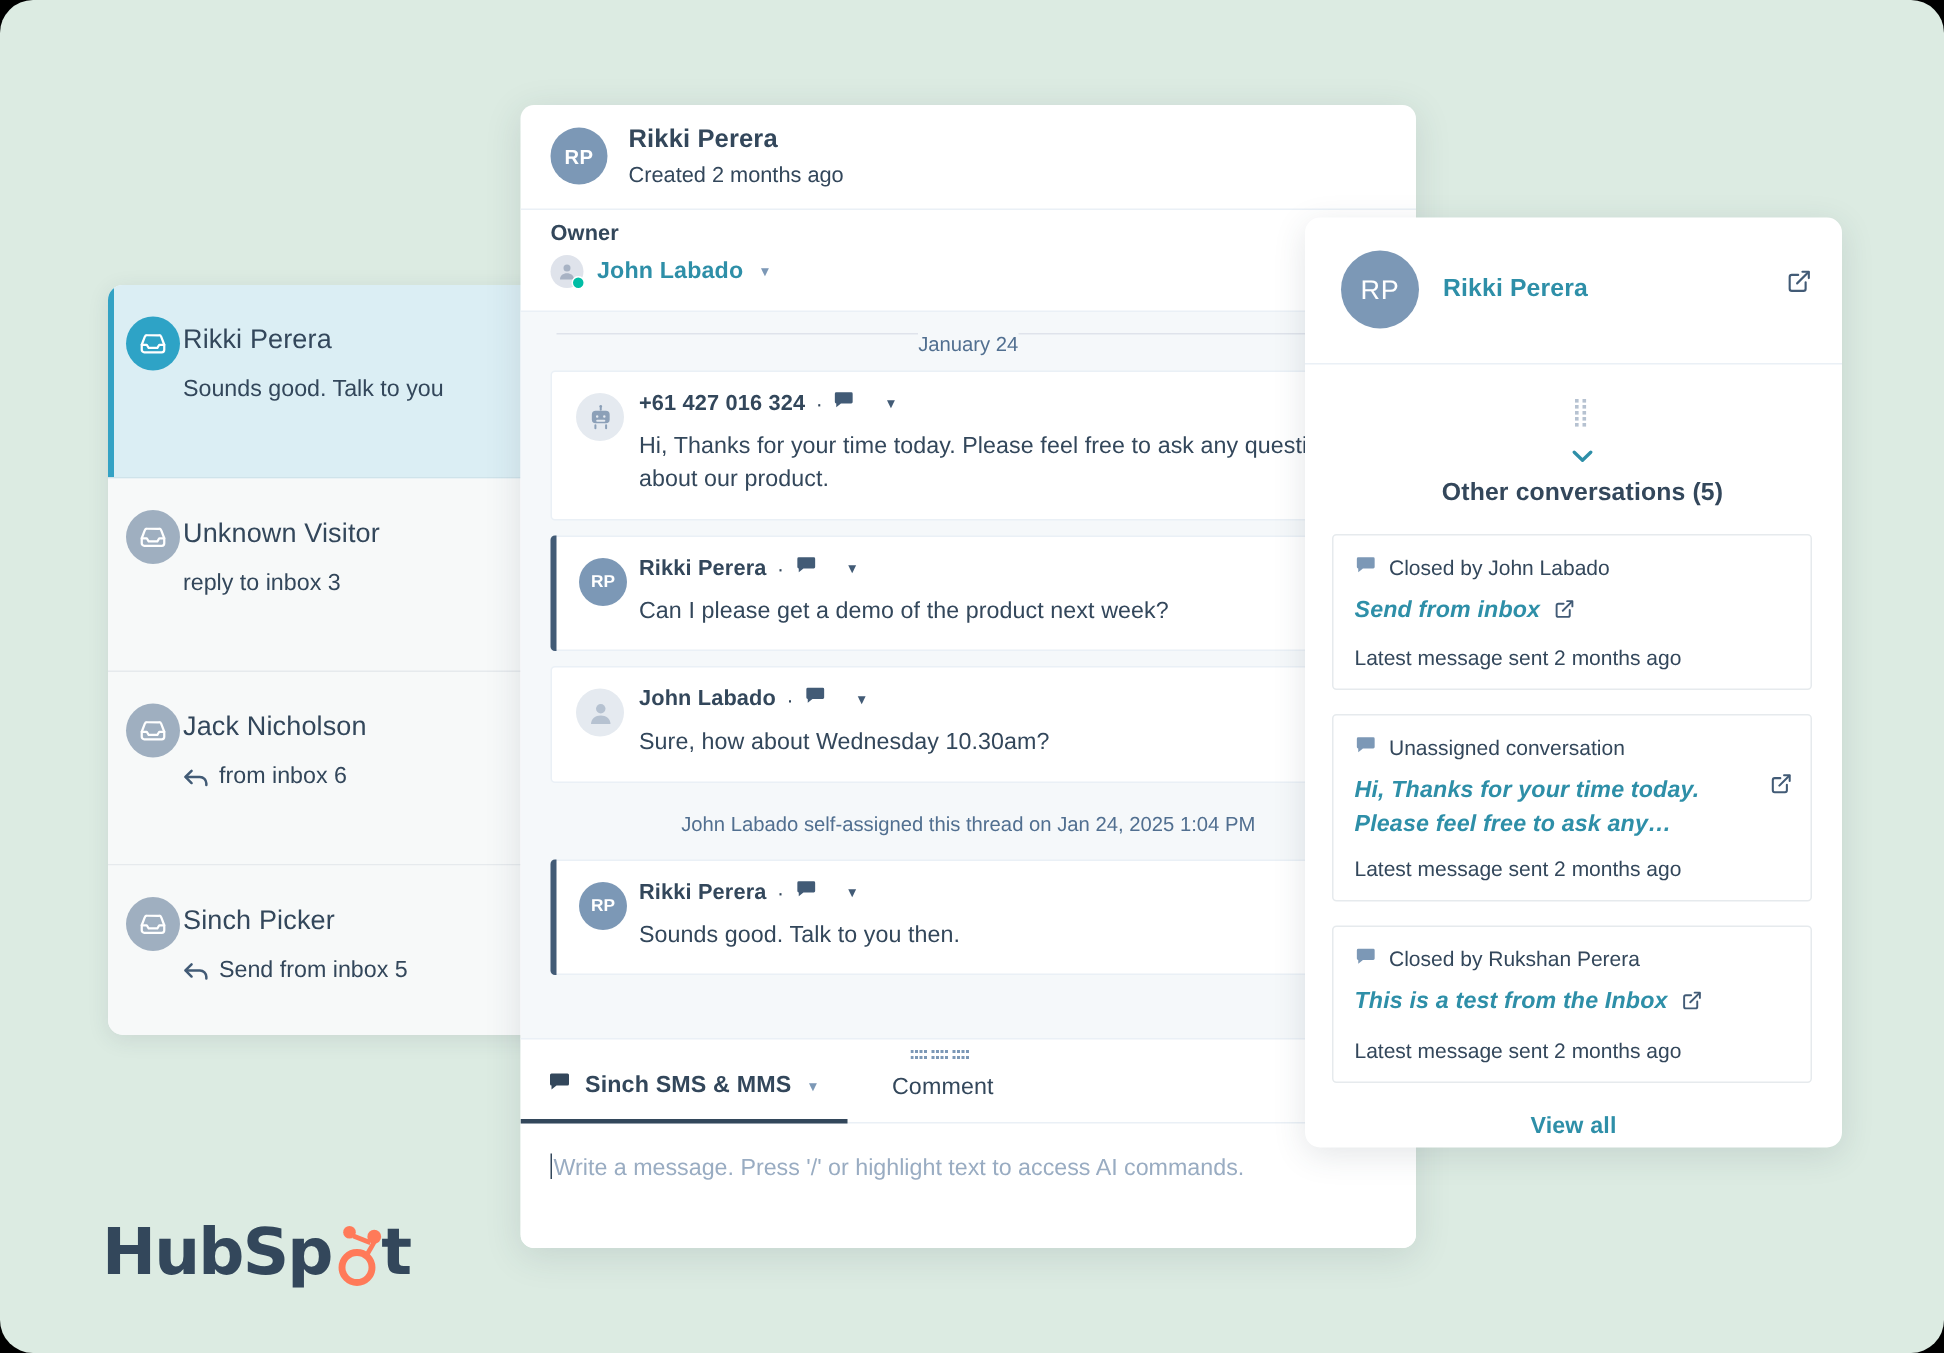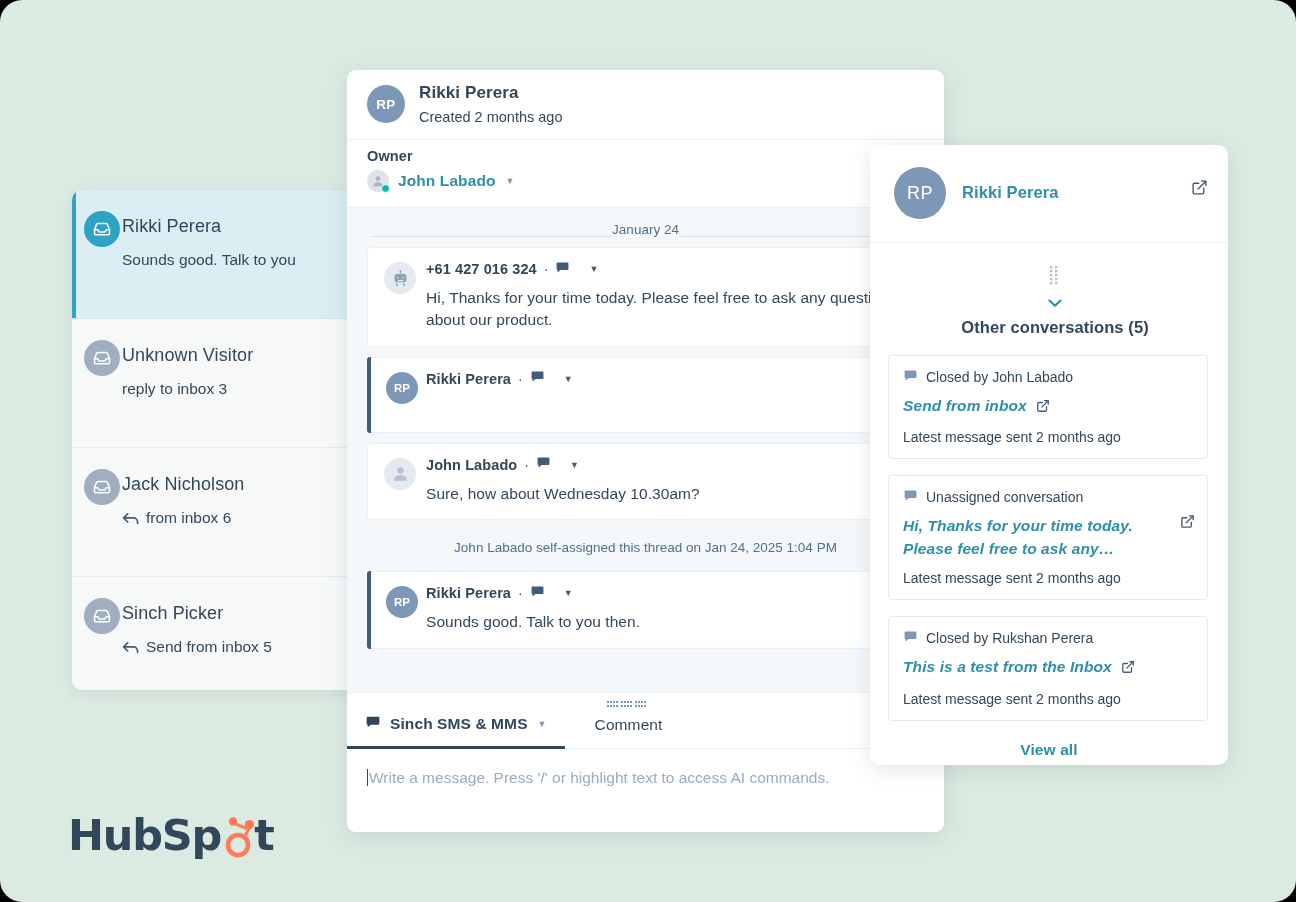--- a/index.html
+++ b/index.html
@@ -133,21 +133,21 @@
   .caret-dn { color: #7c98b6; font-size: 9px; margin-left: 1px; }
 
   #messages {
     position: relative;
     height: 484px;
     background: #f5f8fa;
     padding: 0 0 0 0;
     overflow: hidden;
   }
   .date-sep {
-    display: flex; align-items: flex-end; gap: 0;
+    display: flex; align-items: flex-start; gap: 0;
     padding: 14px 24px 10px 24px;
   }
   .date-sep .line { flex: 1; height: 1px; background: #dfe3eb; }
   .date-sep .txt { font-size: 13.5px; color: #516f90; }
 
   .msg {
     position: relative;
     margin: 0 0 10px 20px;
     background: #fff;
     border: 1px solid #eaf0f6;
@@ -469,20 +469,21 @@
           <span class="msg-sender">Rikki Perera</span>
           <span class="msg-dotsep">·</span>
           <span>
             <svg width="15" height="15" viewBox="0 0 24 24" fill="#425b76">
               <path d="M4 4h16a1.5 1.5 0 011.5 1.5v9A1.5 1.5 0 0120 16H9l-5 4v-4a1.5 1.5 0 01-1.5-1.5v-9A1.5 1.5 0 014 4z"></path>
             </svg>
           </span>
           <span class="msg-caret">▼</span>
           <span class="msg-time">1:03 PM</span>
         </div>
+        <div class="msg-body">Can I please get a demo of the product next week?</div>
       </div>
 
       <div class="msg">
         <span class="msg-avatar person">
           <svg width="19" height="19" viewBox="0 0 24 24" fill="#b6c2d1">
             <circle cx="12" cy="8.2" r="4"></circle>
             <path d="M3.8 21c0-4.4 3.7-7.2 8.2-7.2S20.2 16.6 20.2 21z"></path>
           </svg>
         </span>
         <div class="msg-top">

